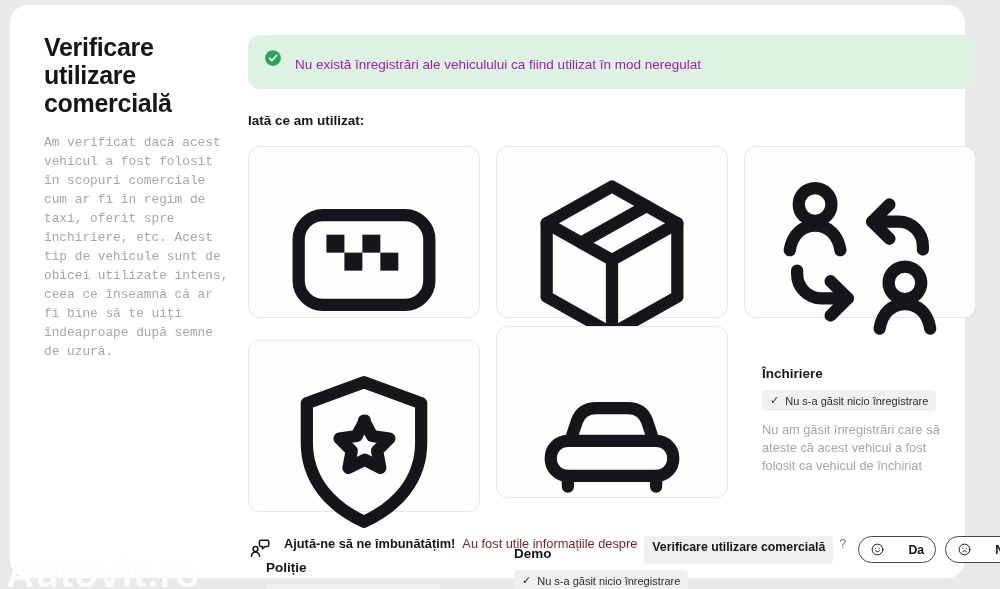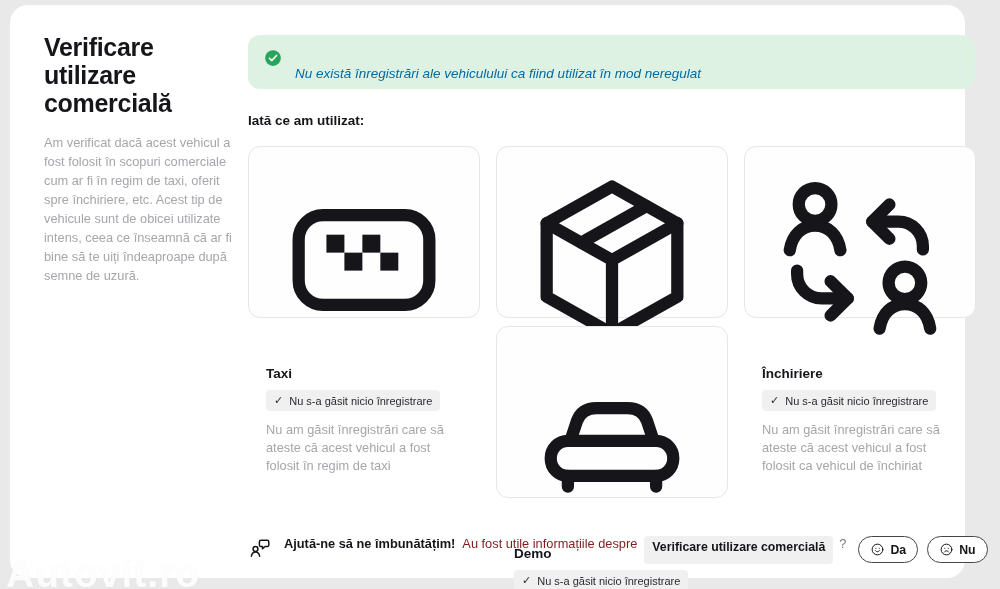--- a/index.html
+++ b/index.html
@@ -16,32 +16,32 @@
     width:955px; height:573px;
     background:#ffffff; border-radius:18px;
   }
   
   .sidebar { position:absolute; left:34px; top:28px; width:188px; }
   .sidebar h1 {
     font-size:25px; line-height:28px; font-weight:bold;
     color:#15151a; letter-spacing:-0.3px;
   }
   .sidebar p {
-    margin-top:16px; font-size:12.8px; line-height:19px; color:#a6a6ab;
+    margin-top:16px; font-size:12.8px; line-height:19px; color:#a6a6ab;font-family:Liberation Mono, monospace;
   }
   
   .banner {
     position:absolute; left:238px; top:30px; width:727px; height:54px;
     background:#ddf2e3; border-radius:12px;
     display:flex; align-items:flex-start; padding:12px 16px;
   }
   .banner .check-wrap { width:18px; height:18px; margin-top:2px; flex:0 0 auto; }
   .banner .texts { margin-left:13px; }
   .banner .b-title { font-size:13.5px; font-weight:bold; color:#15151a; }
-  .banner .b-msg { font-size:13.5px; color:#0369a1; margin-top:19px;font-style:italic; }
+  .banner .b-msg { font-size:13.5px; color:#a21caf; margin-top:10px; }
   
   .section-heading {
     position:absolute; left:238px; top:108px;
     font-size:13.5px; font-weight:bold; color:#15151a;
   }
   
   .card {
     position:absolute; width:232px; height:172px;
     background:#fefefe; border:1px solid #e6e6e8; border-radius:12px;
     padding:15px 17px;
@@ -69,21 +69,21 @@
   }
   .feedback .fb-icon { width:24px; height:24px; color:#15151a; margin-right:12px; }
   .fb-bold { font-weight:bold; color:#15151a; margin-right:7px; }
   .fb-mid { color:#7f1d1d; margin-right:7px; }
   .fb-chip {
     background:#f0f0f1; border-radius:4px; padding:4px 8px;
     font-weight:bold; font-size:12.3px; color:#15151a; margin-right:6px;
   }
   .fb-q { color:#77777d; margin-right:12px; cursor:pointer; }
   .pill-btn {
-    display:inline-flex; align-items:center; gap:5px;
+    display:inline-flex; align-items:center; gap:23px;
     border:1px solid #45454b; border-radius:14px; background:#fff;
     height:27px; padding:0 11px; margin-right:9px;
     font-family:"Liberation Sans", sans-serif;
     font-size:12.3px; font-weight:bold; color:#15151a; cursor:pointer;
   }
   .pill-btn svg { width:15px; height:15px; }
   
   .watermark {
     position:absolute; left:6px; top:540px;
     font-size:39px; font-weight:bold; letter-spacing:1px;
@@ -167,20 +167,34 @@
       </svg>
     </span>
     <h3>Închiriere</h3>
     <span class="badge">
         <span class="tick">✓</span>
         <span>Nu s-a găsit nicio înregistrare</span>
       </span>
     <div class="desc">Nu am găsit înregistrări care să ateste că acest vehicul a fost folosit ca vehicul de închiriat</div>
   </div>
 
+  <div class="card c3">
+    <span class="icon">
+      <svg viewBox="0 0 24 24" fill="none" stroke="currentColor" stroke-width="1.5" stroke-linecap="round" stroke-linejoin="round">
+        <path d="M12 3.2 19 5.8v4.8c0 4.6-2.9 7.8-7 9.7-4.1-1.9-7-5.1-7-9.7V5.8l7-2.6z"></path>
+        <path d="m12 7.9 1 1.9 2.1.3-1.5 1.5.4 2.1-1.9-1-2 1 .4-2.1-1.5-1.5 2.1-.3 1-1.9z"></path>
+      </svg>
+    </span>
+    <h3>Poliție</h3>
+    <span class="badge">
+        <span class="tick">✓</span>
+        <span>Nu s-a găsit nicio înregistrare</span>
+      </span>
+    
+  </div>
 
   <div class="card c4">
     <span class="icon">
       <svg viewBox="0 0 24 24" fill="none" stroke="currentColor" stroke-width="1.5" stroke-linecap="round" stroke-linejoin="round">
         <path d="m6.9 12.1.8-2.4c.4-1.1 1.2-1.6 2.4-1.6h3.8c1.2 0 2 .5 2.4 1.6l.8 2.4"></path>
         <rect x="4.5" y="12.1" width="15" height="4.3" rx="2.1"></rect>
         <path d="M6.6 16.4v1.3M17.4 16.4v1.3"></path>
       </svg>
     </span>
     <h3>Demo</h3>

